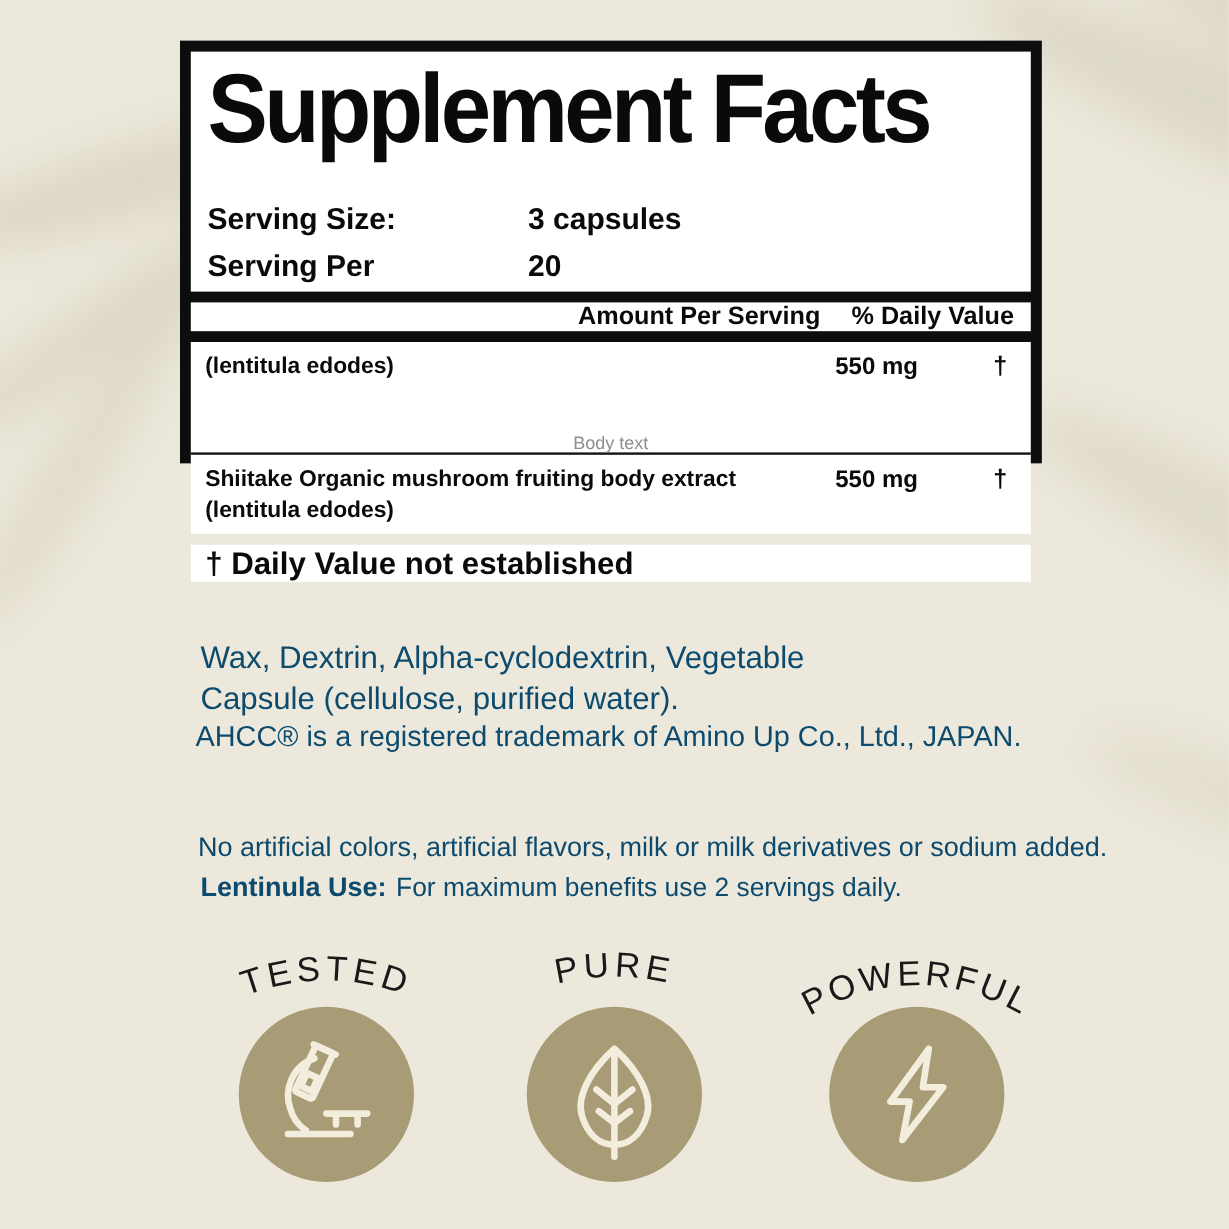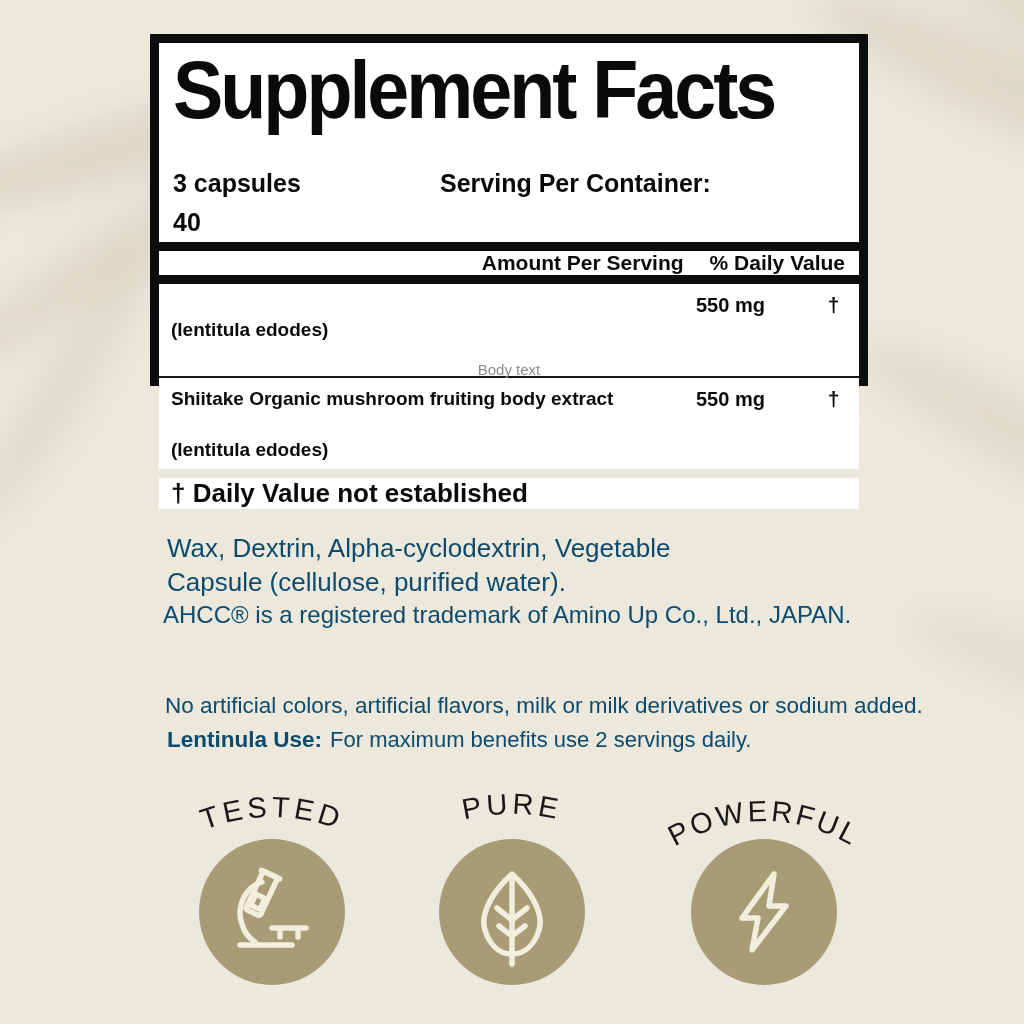--- a/index.html
+++ b/index.html
@@ -20,21 +20,21 @@
   .facts-panel{position:absolute;left:150px;top:34px;width:718px;height:352px;background:#0D0D0D;border:9px solid #0D0D0D;box-sizing:border-box;display:flex;flex-direction:column;gap:9px;}
   .sec{background:#ffffff;color:#0a0a0a;}
   .sec-top{height:200px;box-sizing:border-box;padding:6px 14px 0;}
   .facts-title{font-size:74px;font-weight:700;letter-spacing:-3px;line-height:75px;white-space:nowrap;transform:scale(1.02,1.1);transform-origin:top left;}
   .serving-grid{margin-top:40px;display:grid;grid-template-columns:267px auto;font-size:25px;font-weight:700;line-height:39px;}
   .sec-head{height:38px;display:flex;justify-content:flex-end;gap:26px;padding-right:14px;font-size:21px;font-weight:700;box-sizing:border-box;}
   .sec-rows{flex:1;display:flex;flex-direction:column;}
   .ing-row{display:grid;grid-template-columns:525px 112px 1fr;padding:8px 0 6px 12px;font-size:19px;font-weight:700;line-height:26px;box-sizing:border-box;}
   .ing-row.first{min-height:92px;}
   .row-divider{height:2px;background:#151515;}
-  .ing-latin{display:block;margin-top:25px;}
+  .ing-latin{display:block;}
   .ing-amount{font-size:20px;}
   .ing-dv{text-align:center;font-size:21px;}
   .sec-foot{height:42px;display:flex;align-items:center;padding-left:12px;font-size:26px;font-weight:700;box-sizing:border-box;}
   .placeholder{position:absolute;left:50%;transform:translateX(-50%);bottom:-1px;color:#8E8E8E;font-size:15px;font-weight:400;z-index:3;white-space:nowrap;}
 
   
   .note{position:absolute;color:#0c4a6e;}
   .p1{left:167px;top:531px;width:590px;font-size:26px;line-height:34px;}
   .p2{left:163px;top:601px;font-size:24px;white-space:nowrap;}
   .p3{left:165px;top:689px;width:800px;font-size:22.5px;line-height:33px;}
@@ -59,23 +59,24 @@
   <div class="shadow sh4"></div>
   <div class="shadow sh5"></div>
   <div class="shadow sh6"></div>
   <div class="shadow sh7"></div>
 
   <div class="facts-panel">
 
     <div class="sec sec-top">
       <div class="facts-title">Supplement Facts</div>
       <div class="serving-grid">
+        <span>Serving Size:</span>
         <span>3 capsules</span>
         <span>Serving Per Container:</span>
-        <span>40</span>
+        <span>20</span>
       </div>
     </div>
 
     <div class="sec sec-head">
       <span>Amount Per Serving</span>
       <span>% Daily Value</span>
     </div>
 
     <div class="sec sec-rows">
       <div class="ing-row first">

